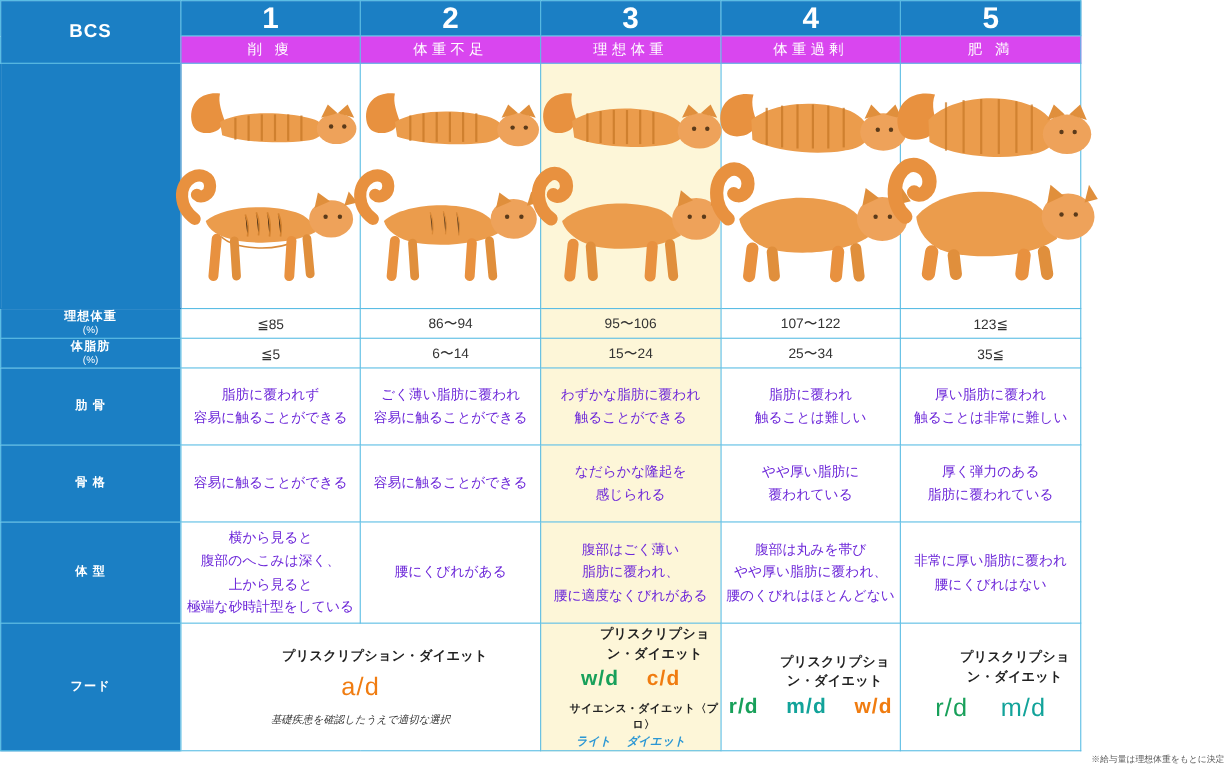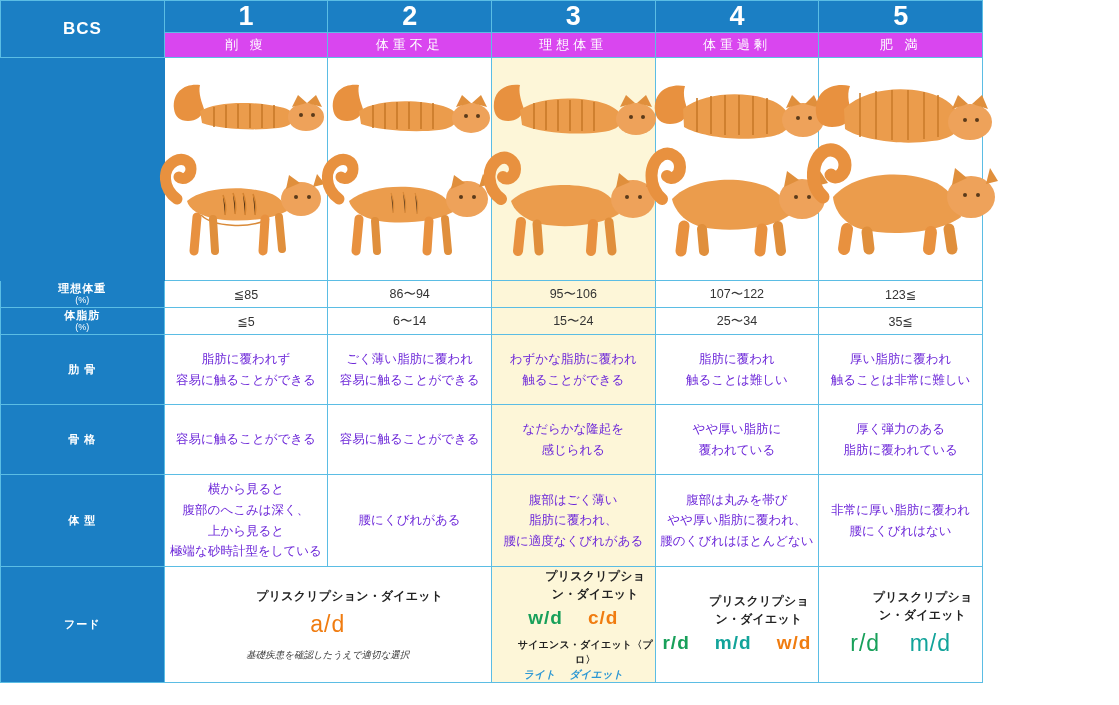--- a/index.html
+++ b/index.html
@@ -409,13 +409,14 @@
       <div class="food-big">
         <span class="green">r/d</span>
         &nbsp;&nbsp;
         <span class="teal">m/d</span>
       </div>
     </td>
   </tr>
 </tbody>
     </table>
 
+<div class="footnote">※給与量は理想体重をもとに決定</div>
 </div>
 
 </body></html>

